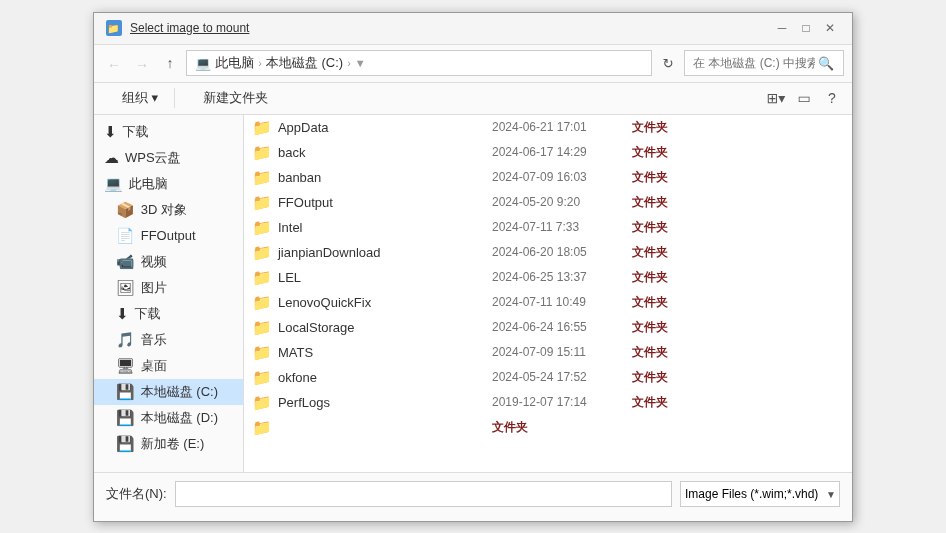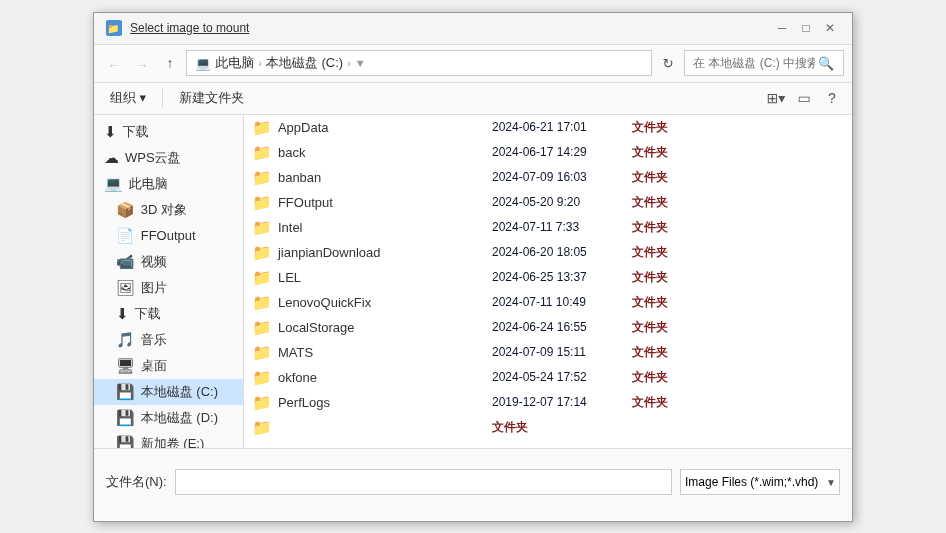--- a/index.html
+++ b/index.html
@@ -109,20 +109,21 @@
       border-bottom: 1px solid #ddd;
       background: #fafafa;
       height: 32px;
     }
     .toolbar-btn {
       padding: 3px 8px;
       border: none; background: transparent;
       cursor: pointer; font-size: 13px; color: #333;
       display: flex; align-items: center; gap: 4px;
       border-radius: 3px;
+      margin-left: 12px;
     }
     .toolbar-sep { width: 1px; height: 20px; background: #ddd; }
     .toolbar-right { margin-left: auto; display: flex; align-items: center; gap: 4px; }
     .view-btn {
       width: 24px; height: 24px;
       border: none; background: transparent;
       cursor: pointer; color: #555;
       display: flex; align-items: center; justify-content: center;
       border-radius: 3px; font-size: 14px;
     }
@@ -183,29 +184,29 @@
 
     .file-row {
       display: flex;
       align-items: center;
       padding: 3px 8px;
       cursor: pointer;
       font-size: 13px;
       color: #333;
     }
     .file-name { width: 240px; display: flex; align-items: center; gap: 6px; }
-    .file-date { width: 140px; color: #0f172a; font-size: 12px; }
+    .file-date { width: 140px; color: #737373; font-size: 12px; }
     .file-type { width: 80px; color: #7f1d1d; font-size: 12px; font-weight: bold; }
     .file-size { width: 80px; color: #555; font-size: 12px; }
     .folder-icon { color: #f0c040; font-size: 16px; flex-shrink: 0; }
 
     
     .bottom-bar {
       border-top: 1px solid #ddd;
-      padding: 20px 12px;
+      padding: 8px 12px;
       background: #fafafa;
     }
     .filename-row {
       display: flex;
       align-items: center;
       gap: 8px;
       margin-bottom: 6px;
     }
     .filename-label { font-size: 13px; color: #333; white-space: nowrap; }
     .filename-input {

